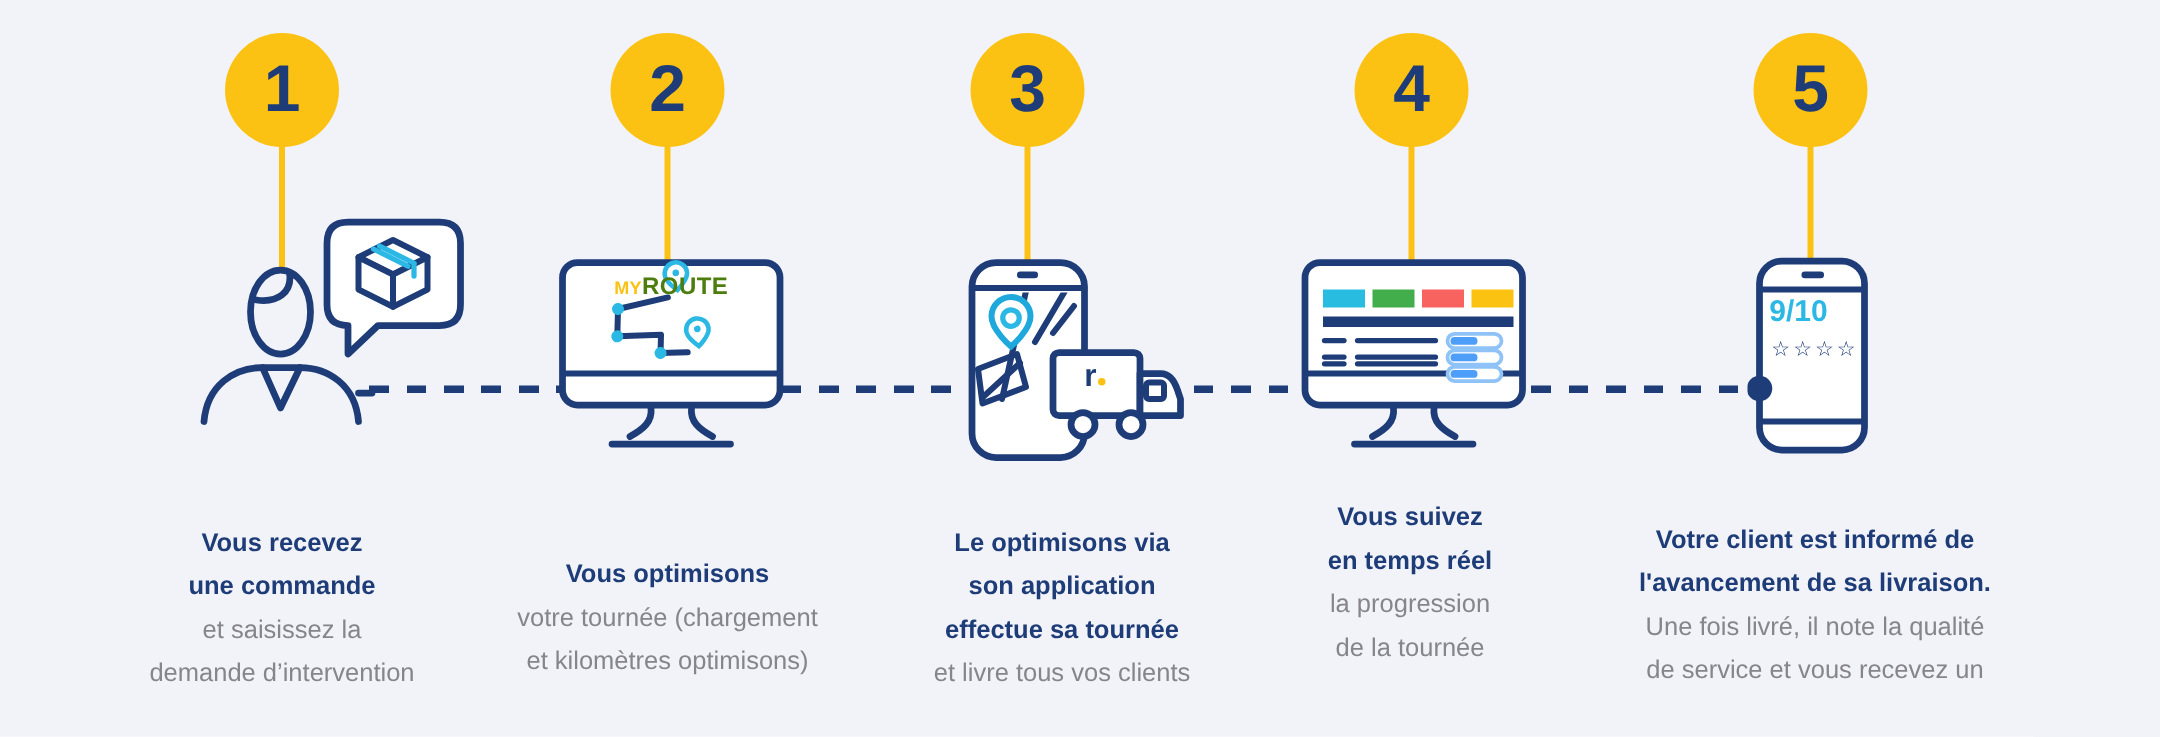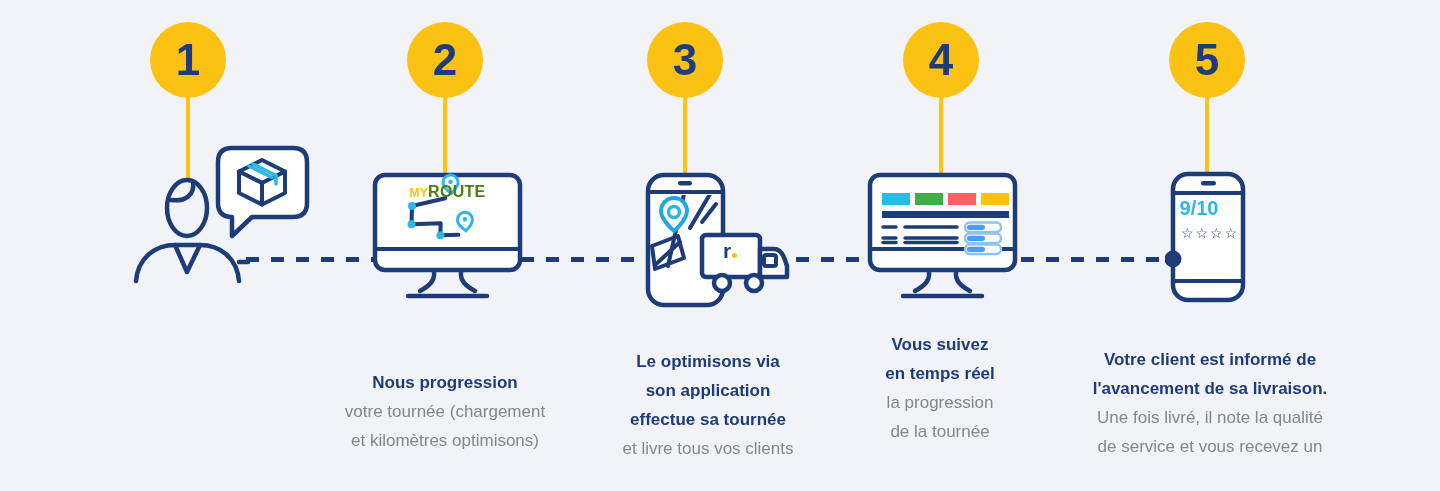--- a/index.html
+++ b/index.html
@@ -183,23 +183,29 @@
     <span class="truck-r">r</span><span class="truck-dot"></span>
   </div>
 
   <div class="overlay" style="left:1175px;top:198px;width:48px;">
     <span class="score">9/10</span>
   </div>
   <div class="overlay" style="left:1175px;top:224px;width:70px;">
     <span class="stars">☆☆☆☆</span>
   </div>
 
+  <div class="caption" style="left:38px;top:347px;width:300px;">
+    <div class="cap-b">Vous recevez</div>
+    <div class="cap-b">une commande</div>
+    <div class="cap-g">et saisissez la</div>
+    <div class="cap-g">demande d’intervention</div>
+  </div>
 
   <div class="caption" style="left:295px;top:368px;width:300px;">
-    <div class="cap-b">Nous progression</div>
+    <div class="cap-b">Vous optimisons</div>
     <div class="cap-g">votre tournée (chargement</div>
     <div class="cap-g">et kilomètres optimisons)</div>
   </div>
 
   <div class="caption" style="left:558px;top:347px;width:300px;">
     <div class="cap-b">Le optimisons via</div>
     <div class="cap-b">son application</div>
     <div class="cap-b">effectue sa tournée</div>
     <div class="cap-g">et livre tous vos clients</div>
   </div>

